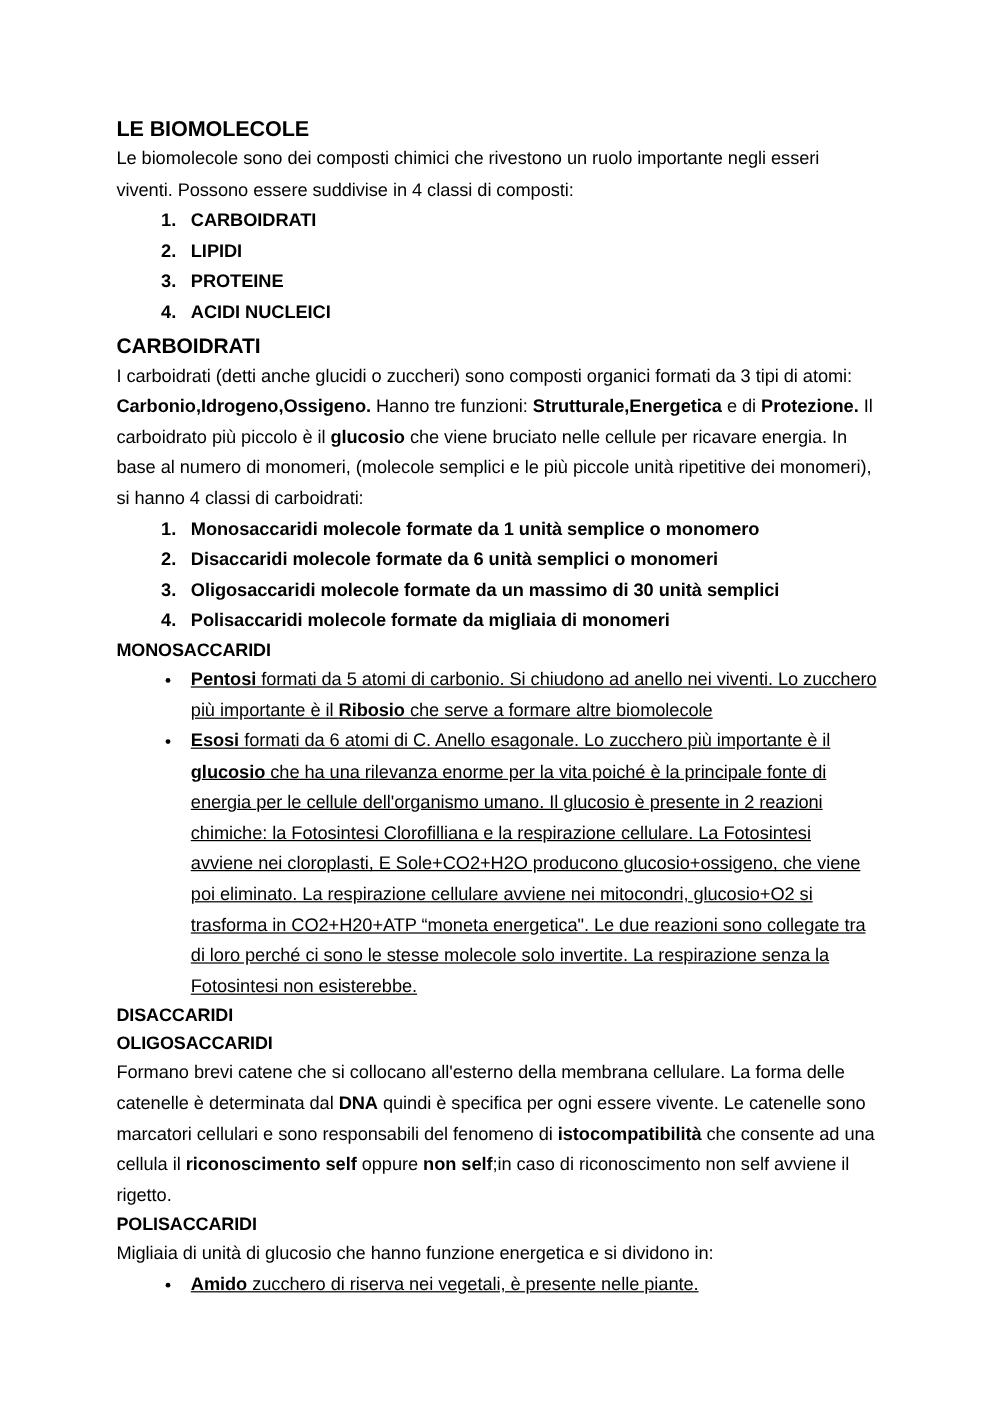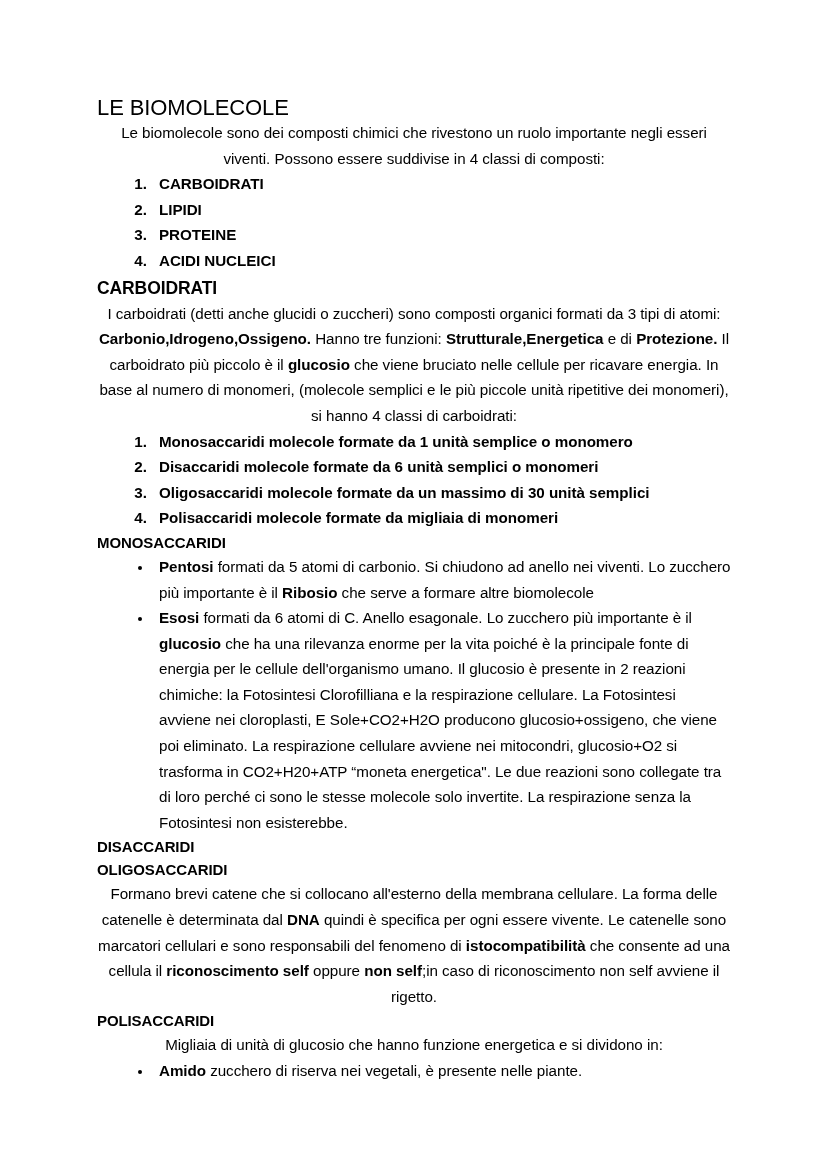--- a/index.html
+++ b/index.html
@@ -20,22 +20,22 @@
     height: 1169px;
     background: #ffffff;
     box-sizing: border-box;
     padding: 96px 96px 0 97px;
     overflow: hidden;
   }
   .doc {
     width: 634px;
   }
   h1.title {
-    font-size: 22px;
-    font-weight: normal;
+    font-size: 18px;
+    font-weight: bold;
     line-height: 23px;
     margin: 0 0 1px 0;
     letter-spacing: -0.1px;
   }
   h2.section-major {
     font-size: 17.5px;
     font-weight: bold;
     line-height: 23px;
     margin: 3px 0 1px 0;
     letter-spacing: -0.1px;
@@ -44,21 +44,21 @@
     font-size: 15px;
     font-weight: bold;
     line-height: 22px;
     margin: 1px 0 0 0;
     letter-spacing: -0.1px;
   }
   p.para {
     font-size: 15.2px;
     line-height: 25.6px;
     margin: 0;
-    text-align: center;
+    text-align: left;
     letter-spacing: -0.05px;
   }
   ol.numbered {
     margin: 0;
     padding: 0 0 0 54px;
     list-style-position: outside;
     list-style-type: decimal;
   }
   ol.numbered > li {
     font-size: 15.2px;
@@ -68,20 +68,21 @@
     letter-spacing: -0.05px;
   }
   ol.numbered > li .normal {
     font-weight: bold;
   }
   ul.bulleted {
     margin: 0;
     padding: 0 0 0 56px;
     list-style-position: outside;
     list-style-type: disc;
+    text-decoration: underline;
   }
   ul.bulleted > li {
     font-size: 15.2px;
     line-height: 25.6px;
     padding-left: 6px;
     letter-spacing: -0.05px;
   }
   ul.bulleted > li::marker {
     font-size: 13px;
   }

